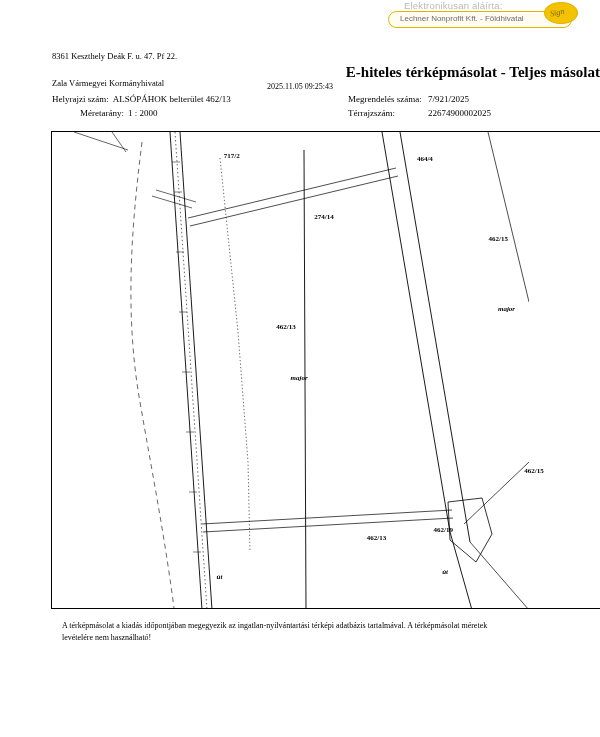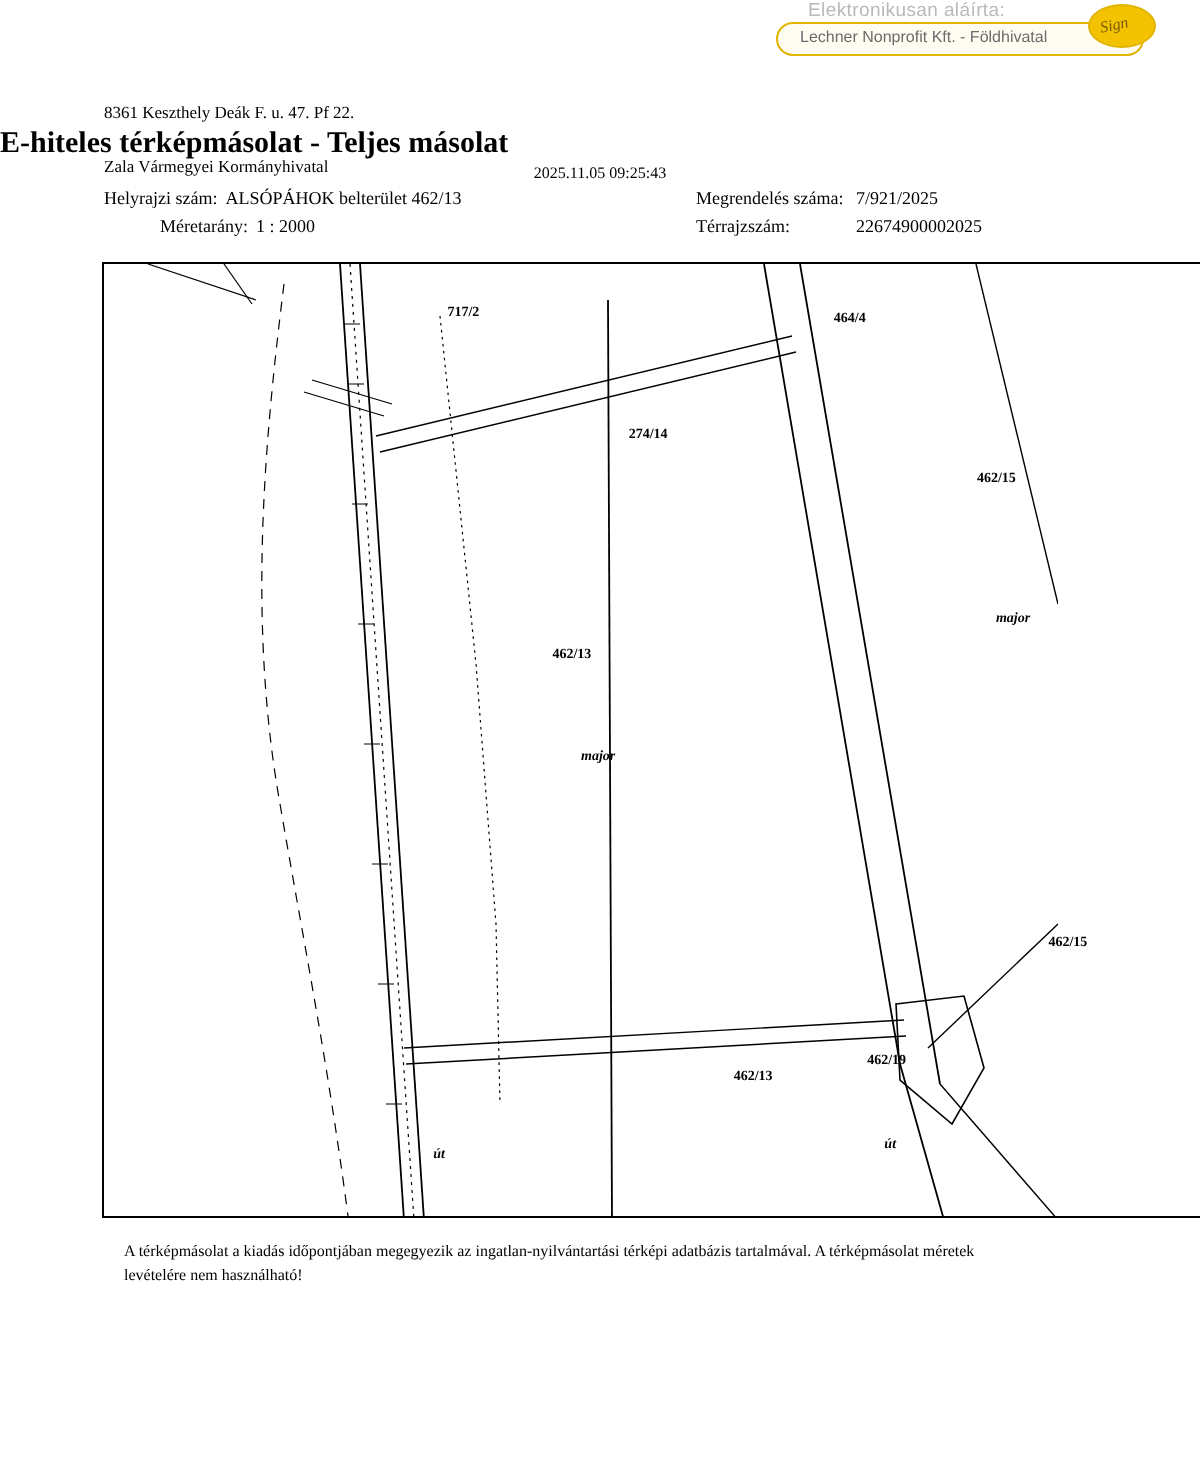--- a/index.html
+++ b/index.html
@@ -88,21 +88,21 @@
     position: absolute;
     top: 51px;
     left: 52px;
     font-size: 8.5px;
   }
   .doc-title {
     position: absolute;
     top: 64px;
     left: 0;
     width: 600px;
-    text-align: left;
+    text-align: right;
     font-size: 15px;
     font-weight: bold;
   }
   .doc-datetime {
     position: absolute;
     top: 82px;
     left: 0;
     width: 600px;
     text-align: center;
     font-size: 8px;

